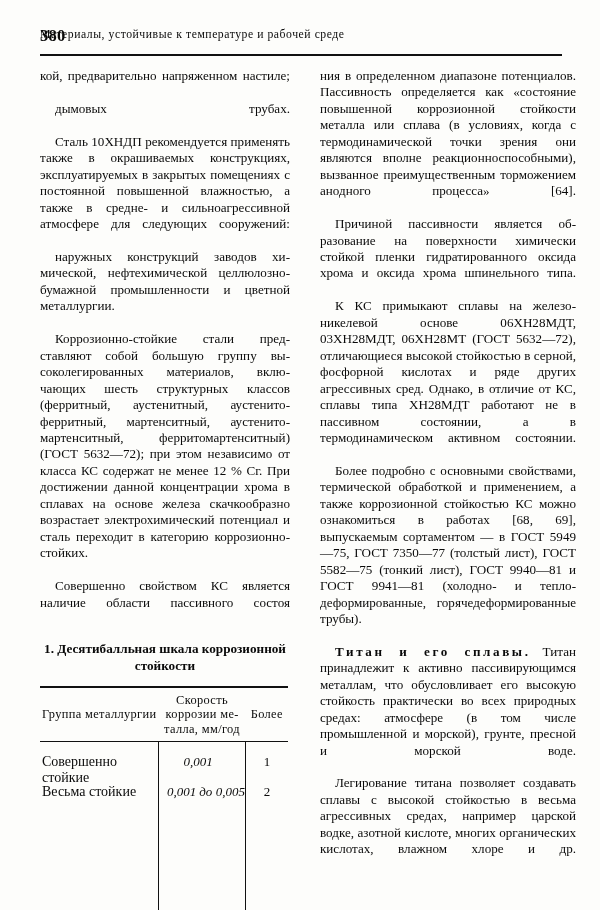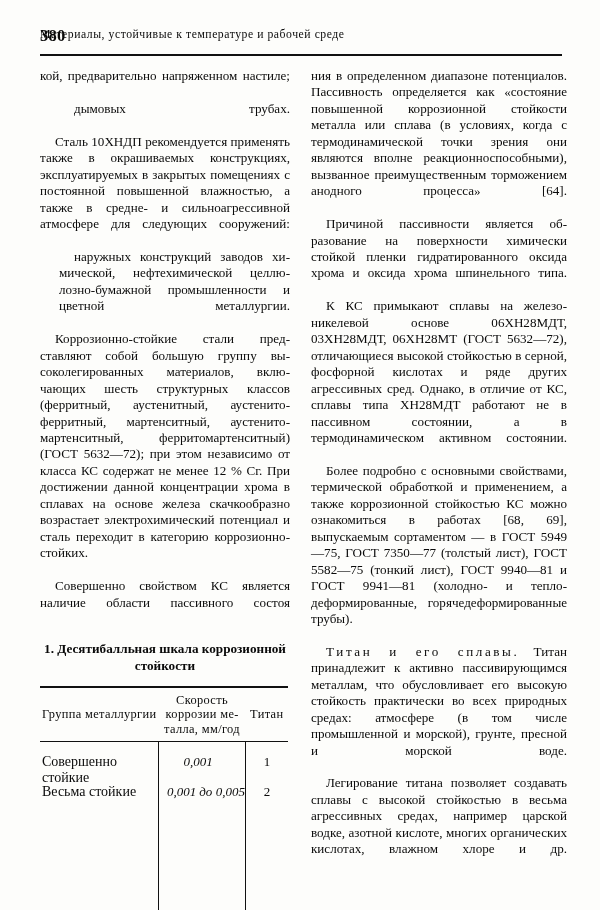--- a/index.html
+++ b/index.html
@@ -60,52 +60,52 @@
   }
 
   
   .columns {
     position: absolute;
     left: 40px;
     right: 36px;
     top: 68px;
     bottom: 14px;
     display: flex;
-    gap: 21px;
+    gap: 30px;
   }
   .col {
     width: 250px;
     flex: 0 0 250px;
     position: relative;
   }
   .col-right { flex: 0 0 256px; width: 256px; }
 
   p.tx {
     margin: 0;
     font-size: 13.1px;
     line-height: 16.45px;
     text-align: justify;
     text-align-last: left;
     hyphens: manual;
     word-spacing: 0.1px;
   }
   p.ind { text-indent: 15px; }
   p.noind { text-indent: 0; }
-  p.hang { text-indent: 15px; margin-left: 19px; }
+  p.hang { text-indent: 15px; }
 
   
   p.tx::after {
     content: "";
     display: inline-block;
     width: 100%;
   }
 
   .spaced {
     letter-spacing: 2.6px;
-    font-weight: normal;
+    font-weight: bold;
   }
 
   
   .sect-title {
     margin: 14px 0 0 0;
     font-size: 13.2px;
     line-height: 16.6px;
     font-weight: bold;
     text-align: center;
   }
@@ -219,21 +219,21 @@
 
       <div class="tbl-wrap">
         <table class="scale">
           <thead>
             <tr class="rule-top">
               <th class="c1">Группа
 металлургии</th>
               <th class="c2 vl">Скорость
 коррозии ме­
 талла, мм/год</th>
-              <th class="c3 vl">Титан</th>
+              <th class="c3 vl">Более</th>
             </tr>
           </thead>
           <tbody>
             <tr class="rule-mid">
               <td>
                 <div class="grp-cell">
                   <span class="gitem" style="top:12px">Совершенно
 стойкие</span>
                   <span class="gitem" style="top:42px">Весьма стойкие</span>
 

